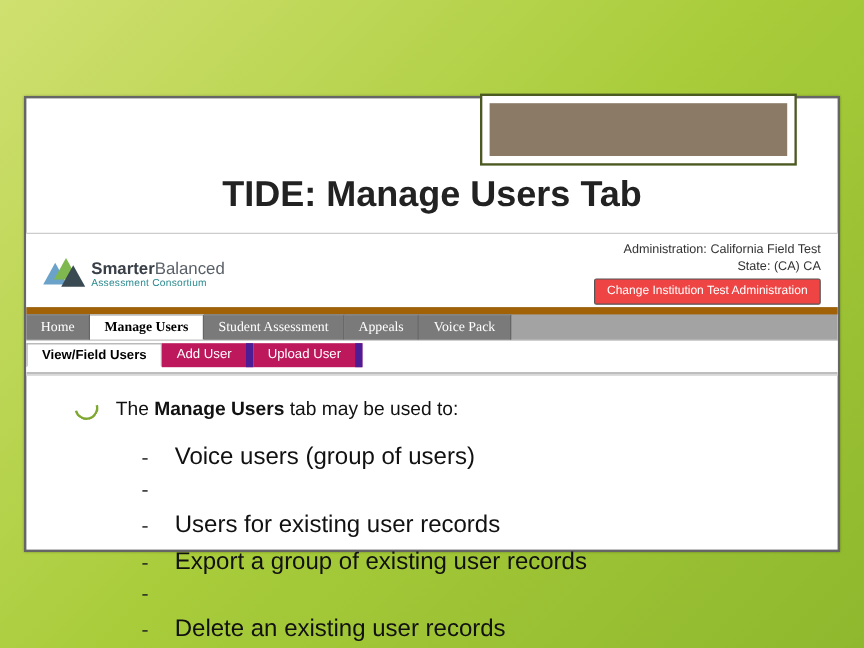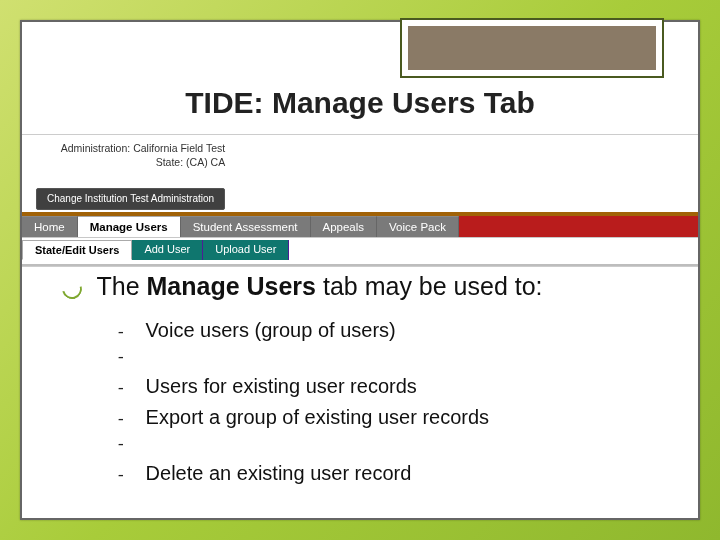--- a/index.html
+++ b/index.html
@@ -6,21 +6,21 @@
   html, body { width: 720px; height: 540px; }
   body {
     background: linear-gradient(135deg, #d0e070 0%, #a8cc3a 50%, #8fb82e 100%);
     font-family: Arial, Helvetica, sans-serif;
     display: flex;
     align-items: center;
     justify-content: center;
   }
   .slide {
     width: 680px;
-    height: 500px;
+    height: 380px;
     background: #ffffff;
     border: 2px solid #666;
     position: relative;
     box-shadow: 0 0 2px rgba(0,0,0,0.3);
     padding-left: 36px;
   }
   .corner-box {
     position: absolute;
     top: -2px;
     right: 36px;
@@ -63,33 +63,34 @@
   .tri.b { border-bottom: 18px solid #7fb84e; left: 9px; top: 2px; }
   .tri.c { border-bottom: 18px solid #3a4a52; left: 15px; top: 8px; }
   .logo-text { line-height: 1; }
   .logo-top { font-size: 14px; font-weight: 700; color: #3a4048; font-family: Verdana, sans-serif; }
   .logo-top .bal { font-weight: 400; color: #5a6068; }
   .logo-sub { font-size: 8.5px; color: #2a8a8f; letter-spacing: 0.2px; margin-top: 1px; }
   .admin-info { text-align: right; font-size: 10.5px; color: #333; line-height: 1.35; }
   .admin-row span.lbl { color: #333; }
   .change-btn {
     display: inline-block;
-    margin-top: 19px;
-    background: #404040;
+    margin-top: 3px;
+    background: #ef4444;
     color: #fff;
     font-size: 10px;
     padding: 3px 10px;
     border: 1px solid #555;
     border-radius: 2px;
   }
   .tabs-main {
     display: flex;
-    background: #b91c1c;
-    border-top: 4px solid #a16207;
+    background: #a3a3a3;
+    border-top: 6px solid #a16207;
     border-bottom: 1px solid #c8c8c8;
+    font-family: Liberation Serif, serif;
   }
   .tab {
     padding: 4px 12px;
     font-size: 11.5px;
     color: #fff;
     background: #7a7a7a;
     border-right: 1px solid #666;
     border-top: 1px solid #888;
   }
   .tab.active {
@@ -101,22 +102,22 @@
   .tabs-sub {
     display: flex;
     background: #fff;
     padding: 2px 0 4px 0;
     border-bottom: 2px solid #bdbdbd;
   }
   .subtab {
     padding: 3px 12px;
     font-size: 11px;
     color: #fff;
-    background: #0f766e;
-    border-right: 1px solid #4c1d95;
+    background: #be185d;
+    border-right: 6px solid #4c1d95;
   }
   .subtab.active {
     background: #fff;
     color: #000;
     font-weight: 700;
     border: 1px solid #aaa;
     border-bottom-color: #fff;
   }
   .content {
     position: absolute;
@@ -131,21 +132,21 @@
     border-radius: 50%;
     border-top-color: transparent;
     border-left-color: transparent;
     transform: rotate(30deg);
     vertical-align: middle;
     margin-right: 10px;
     position: relative;
     top: -2px;
   }
   .intro {
-    font-size: 25px;
+    font-size: 16px;
     color: #111;
     font-family: Arial, sans-serif;
   }
   .intro .bold { font-weight: 700; }
   .bullets {
     margin-top: 14px;
     margin-left: 54px;
     font-size: 20px;
     color: #111;
     line-height: 1.55;
@@ -160,41 +161,54 @@
 </style>
 </head>
 <body>
 
 <div class="slide">
   <div class="corner-box"></div>
   <div class="title">TIDE: Manage Users Tab</div>
 
   <div class="app-screenshot">
     <div class="app-header">
+      <div class="logo-block">
+        <div class="logo-mark">
+          <div class="tri a"></div>
+            <div class="tri b"></div>
+            <div class="tri c"></div>
+        </div>
+        <div class="logo-text">
+          <div class="logo-top">
+            <span>Smarter</span><span class="bal">Balanced</span>
+          </div>
+          <div class="logo-sub">Assessment Consortium</div>
+        </div>
+      </div>
       <div class="admin-info">
         <div class="admin-row">
           <span class="lbl">Administration:</span>
           <span>California Field Test</span>
         </div>
         <div class="admin-row">
           <span class="lbl">State:</span>
           <span>(CA) CA</span>
         </div>
         <div class="change-btn">Change Institution Test Administration</div>
       </div>
     </div>
     <div class="tabs-main" id="tabs-main">
         <div class="tab">Home</div>
         <div class="tab active">Manage Users</div>
         <div class="tab">Student Assessment</div>
         <div class="tab">Appeals</div>
         <div class="tab">Voice Pack</div>
       </div>
     <div class="tabs-sub" id="tabs-sub">
-        <div class="subtab active">State/Edit Users</div>
+        <div class="subtab active">View/Field Users</div>
         <div class="subtab">Add User</div>
         <div class="subtab">Upload User</div>
       </div>
   </div>
 
   <div class="content">
     <div>
       <span class="swirl"></span>
       <span class="intro">
         <span>The </span><span class="bold">Manage Users</span><span> tab may be used to:</span>
@@ -214,17 +228,17 @@
         </div>
         <div class="row">
           <span class="dash">-</span>
           <span>Export a group of existing user records</span>
         </div>
         <div class="row">
           <span class="dash">-</span>
         </div>
         <div class="row">
           <span class="dash">-</span>
-          <span>Delete an existing user record</span>
+          <span>Delete an existing user records</span>
         </div>
       </div>
   </div>
 </div>
 
 </body></html>

